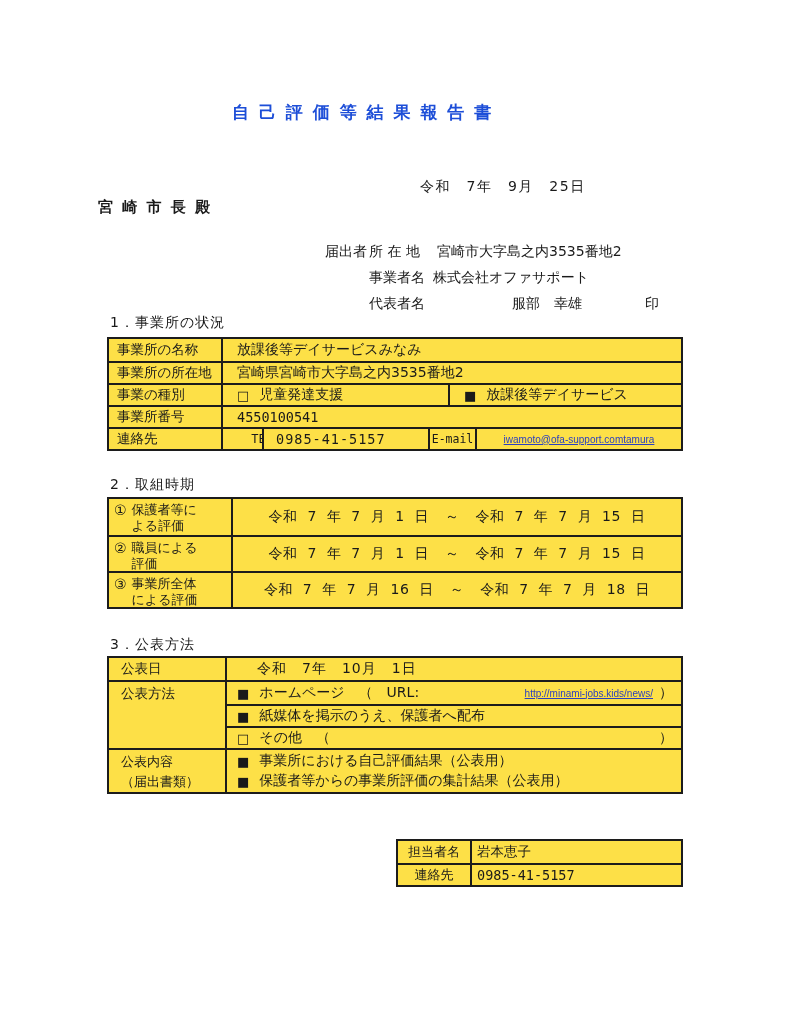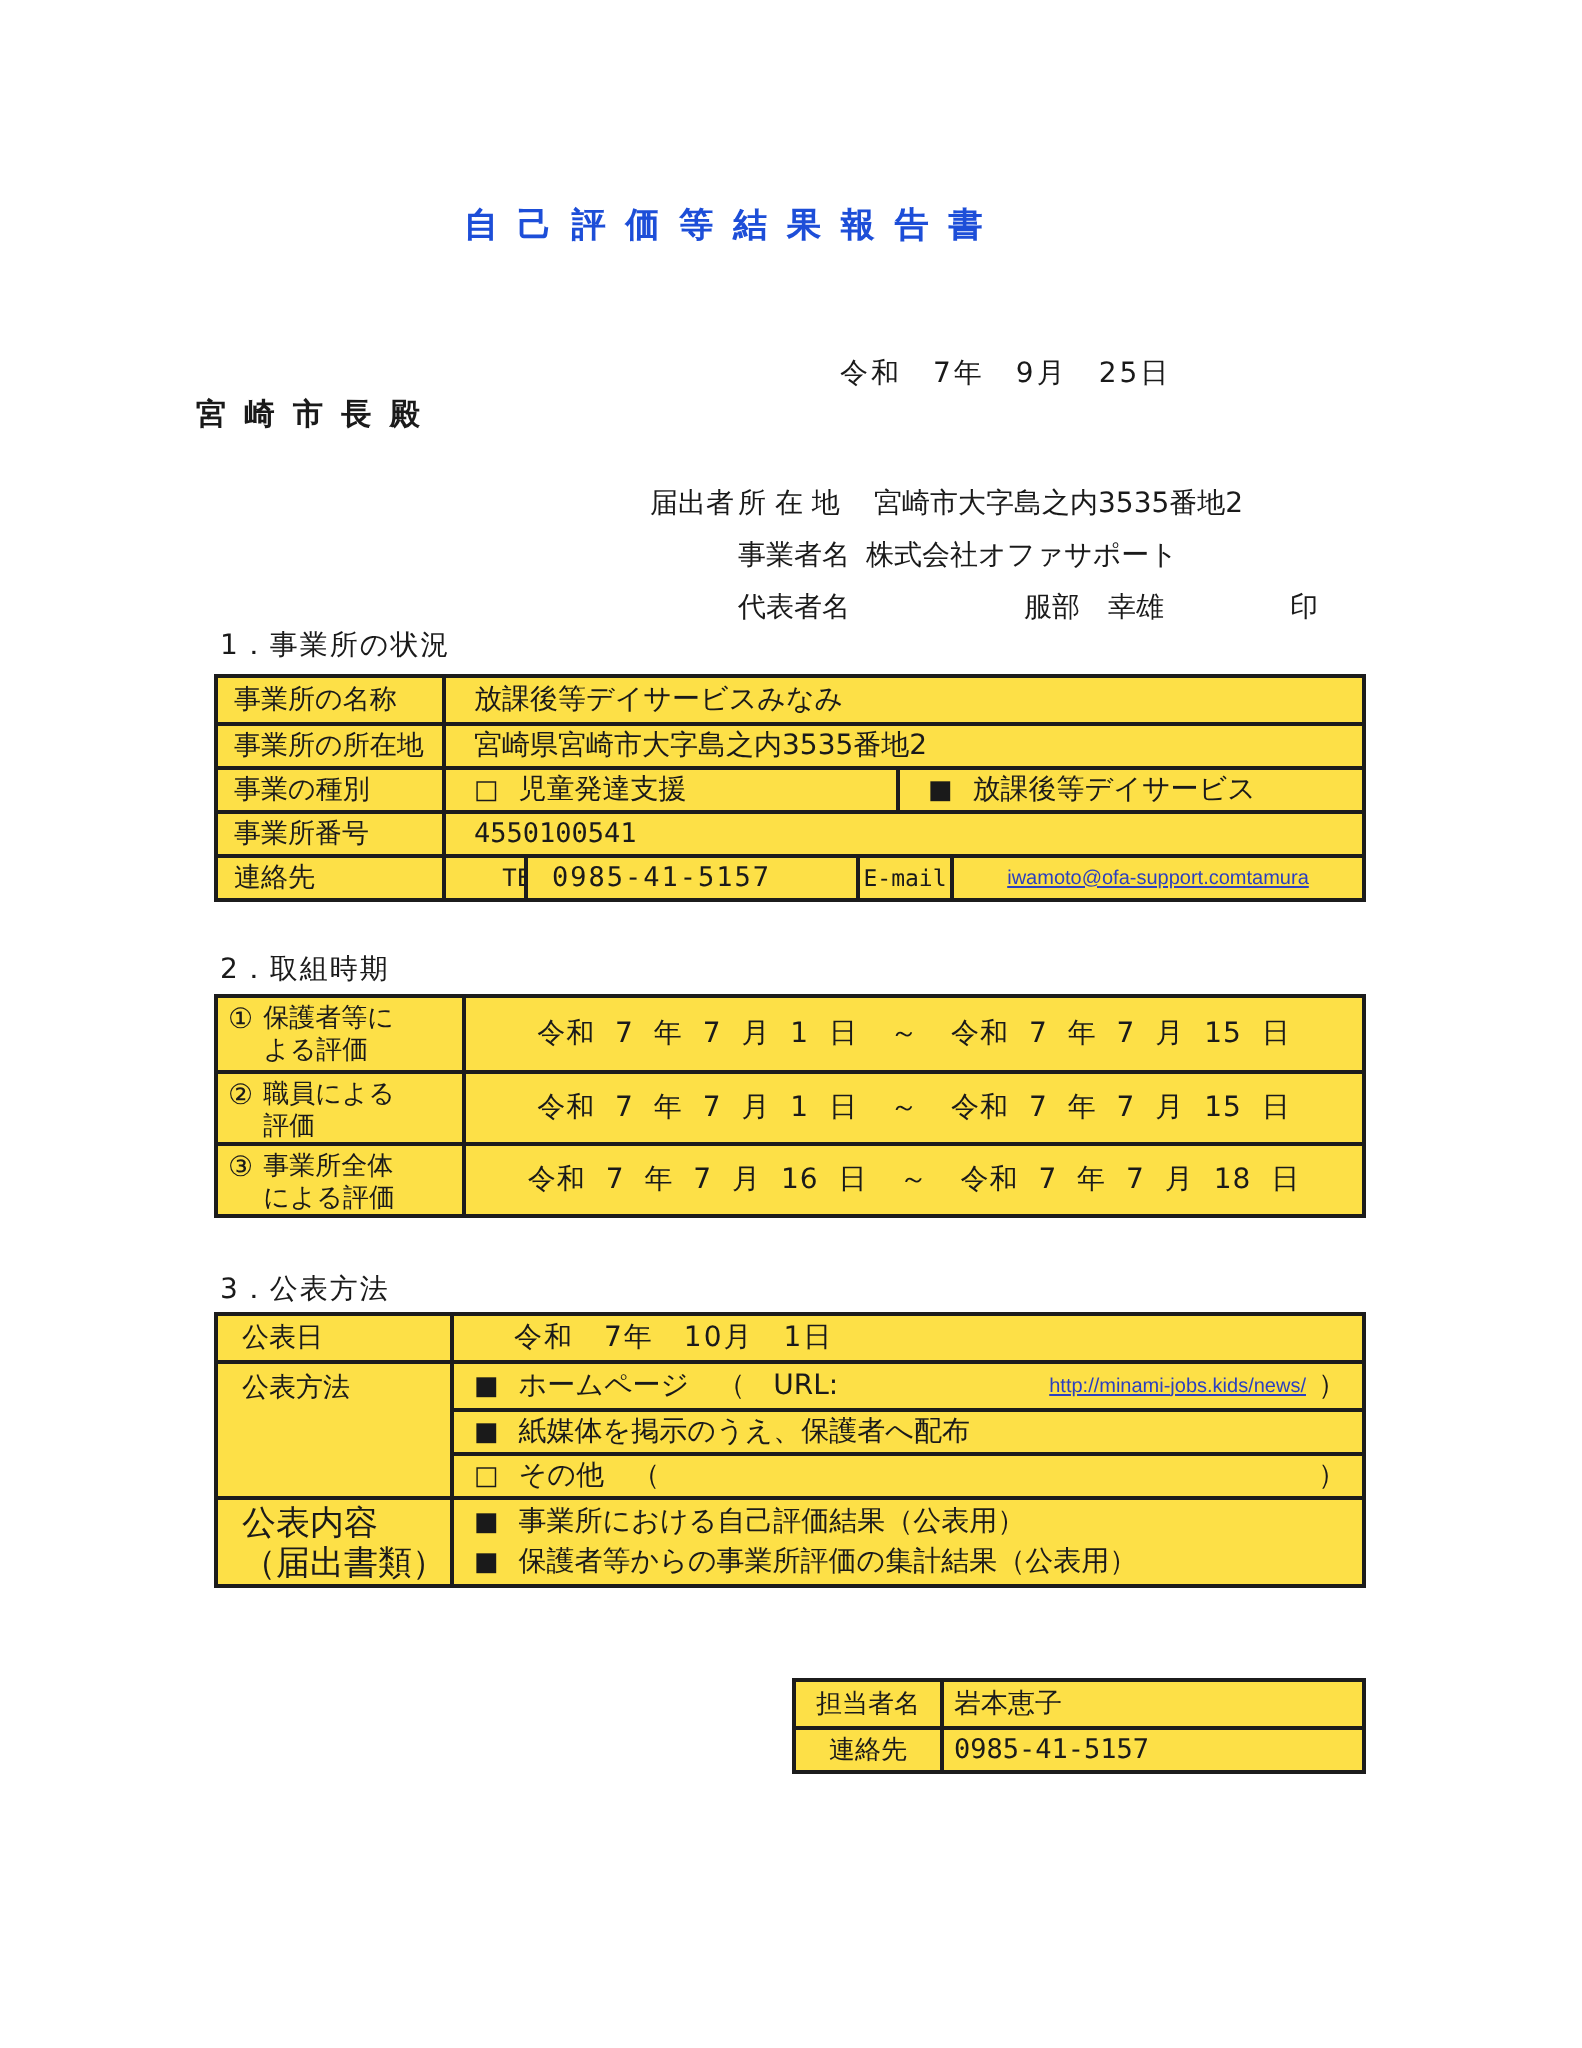--- a/index.html
+++ b/index.html
@@ -65,21 +65,21 @@
   .t3 .lblcol { width:116px; padding-left:12px; font-size:13.5px; }
   .t3 .r1 { height:22px; }
   .t3 .r1 .val { padding-left:30px; letter-spacing:1px; }
   .t3 .methods { flex-direction:column; align-items:stretch; padding:0; }
   .t3 .sub { display:flex; align-items:center; height:22px; padding-left:10px; padding-right:8px; }
   .t3 .sub + .sub { border-top:2px solid #1c1c1c; }
   .t3 .toplbl { align-items:flex-start; padding-top:3px;border-radius:19px; }
   .t3 .r3 { height:44px; }
   .t3 .contents { flex-direction:column; align-items:stretch; justify-content:space-evenly; padding-left:10px; }
   .t3 .cline { display:flex; align-items:center; }
-  .t3 .lbl2 { white-space:normal; font-size:17px; line-height:20px; align-items:flex-start; padding-top:2px; }
+  .t3 .lbl2 { white-space:normal; font-size:13px; line-height:20px; align-items:flex-start; padding-top:2px; }
   .spacer { flex-grow:1; }
 
   
   .t4 { left:396px; top:839px; width:287px; }
   .t4 .trow { height:22px; }
   .t4 .lblcol { width:72px; justify-content:center; font-size:13px; }
   .t4 .val { padding-left:5px; font-size:13.5px; }
 </style>
 </head>
 <body>

